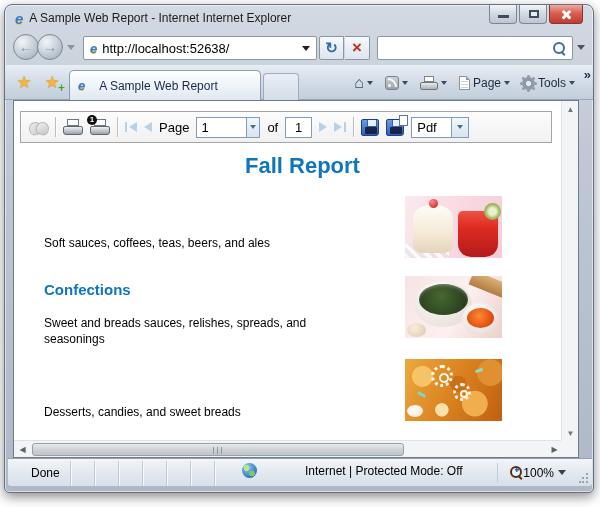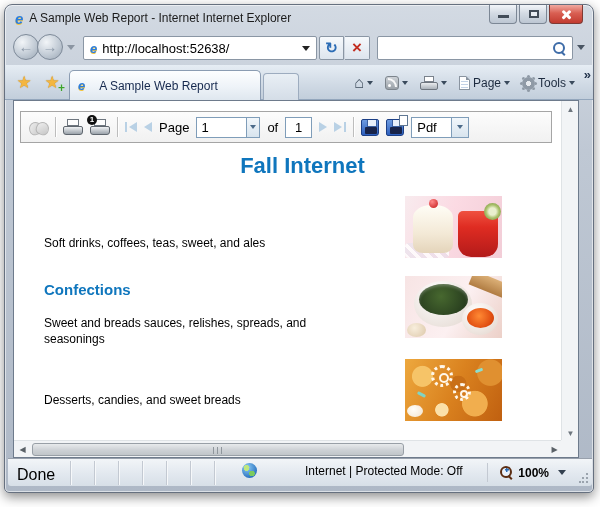--- a/index.html
+++ b/index.html
@@ -177,31 +177,31 @@
   .hs-left { left:0; } .hs-right { right:0; }
   .hs-thumb { position:absolute; left:18px; top:2px; width:372px; height:13px; border-radius:3px;
     background:linear-gradient(#e8eaec,#cdd1d5 55%,#c0c5c9); border:1px solid #989fa6; }
   .hs-grip { position:absolute; left:50%; top:3px; width:10px; height:7px; margin-left:-5px;
     background:repeating-linear-gradient(90deg,#8f969c 0 1px, transparent 1px 4px); }
   .scroll-corner { position:absolute; right:0; bottom:0; width:17px; height:17px; background:#f2f4f6; }
 
   
   .statusbar { position:absolute; left:3px; top:453px; width:584px; height:28px;
     background:linear-gradient(#f2f5f8,#e2e8ef 55%,#d7dfe7); border-top:1px solid #98a0ac; border-radius:0 0 3px 3px; }
-  .sb-done { position:absolute; left:9px; top:7px; font-size:16px; color:#000;text-align:center; }
+  .sb-done { position:absolute; left:23px; top:7px; font-size:12px; color:#000;text-align:center; }
   .sb-cells { position:absolute; left:62px; top:2px; height:24px; display:flex; }
   .sb-cell { width:24px; height:100%; border-left:1px solid #c3c9d2; box-shadow:inset 1px 0 0 #f6f8fa; }
   .sb-zone { position:absolute; left:234px; top:4px; display:flex; align-items:center; gap:6px; }
   .icon-globe { width:15px; height:15px; border-radius:50%;
     background:radial-gradient(circle at 30% 32%, #bfe77f 0 20%, transparent 21%),
                radial-gradient(circle at 66% 70%, #7ccb5e 0 19%, transparent 20%),
                radial-gradient(circle at 35% 30%, #8ecbf5, #2f77c2 70%, #1b4f93); }
   .sb-zone-text { font-size:12px; color:#000;margin-left:42px; }
-  .sb-zoom { position:absolute; right:26px; top:4px; display:flex; align-items:center; gap:5px;
-    border-left:1px solid #c3c9d2; padding-left:12px; height:19px;font-weight:bold; }
+  .sb-zoom { position:absolute; right:26px; top:4px; display:flex; align-items:center; 
+    border-left:1px solid #c3c9d2; padding-left:12px; height:19px; }
   .icon-mag2 { width:13px; height:13px; position:relative; }
   .icon-mag2::before { content:""; position:absolute; left:0; top:0; width:8px; height:8px; border:2px solid #5b2d12; border-radius:50%;
     background:linear-gradient(#2b6cb5,#2b6cb5) 3px 1px/4px 1.5px no-repeat, linear-gradient(#2b6cb5,#2b6cb5) 4px 0px/1.5px 4px no-repeat, #eaf2fb; }
   .icon-mag2::after { content:""; position:absolute; left:9px; top:9px; width:5px; height:2px; background:#5b2d12; transform:rotate(45deg); transform-origin:0 0; }
   .sb-zoom-text { font-size:12px; color:#000; }
   .sb-zoom-caret { width:0; height:0; border-left:4px solid transparent; border-right:4px solid transparent; border-top:5px solid #33404f; margin-left:4px; }
   .sb-grip { position:absolute; right:3px; bottom:3px; width:10px; height:10px;
     background:radial-gradient(circle at 8px 1px, #9aa3ad 0 1.2px, transparent 1.5px),
                radial-gradient(circle at 4px 5px, #9aa3ad 0 1.2px, transparent 1.5px),
                radial-gradient(circle at 8px 5px, #9aa3ad 0 1.2px, transparent 1.5px),
@@ -335,43 +335,43 @@
             <div class="mini-page"></div>
           </div>
         <div class="combo" style="width:58px">
           <div class="cval">Pdf</div>
           <div class="cbtn">
               <i></i>
             </div>
         </div>
       </div>
 
-      <div class="report-title">Fall Internet</div>
-
-      <div class="sec-desc" style="top:134px">Soft drinks, coffees, teas, sweet, and ales</div>
+      <div class="report-title">Fall Report</div>
+
+      <div class="sec-desc" style="top:134px">Soft sauces, coffees, teas, beers, and ales</div>
       <div class="photo ph-bev" style="top:95px">
         <div class="ice"></div>
           <div class="milk"></div>
           <div class="cherry"></div>
           <div class="glass"></div>
           <div class="lime"></div>
       </div>
 
       <div class="sec-name" style="top:180px">Confections</div>
       <div class="sec-desc" style="top:214px">Sweet and breads sauces, relishes, spreads, and seasonings</div>
       <div class="photo ph-con" style="top:175px">
         <div class="plank"></div>
           <div class="garlic"></div>
           <div class="bowl1"></div>
           <div class="herbs"></div>
           <div class="bowl2"></div>
           <div class="spice"></div>
       </div>
 
-      <div class="sec-desc" style="top:291px">Desserts, candies, and sweet breads</div>
+      <div class="sec-desc" style="top:303px">Desserts, candies, and sweet breads</div>
       <div class="photo ph-conf" style="top:258px">
         <div class="flower f1"></div>
           <div class="flower f2"></div>
         <div class="sprin1"></div>
           <div class="sprin2"></div>
           <div class="sprin3"></div>
           <div class="icing"></div>
       </div>
 
       <div class="vscroll">

